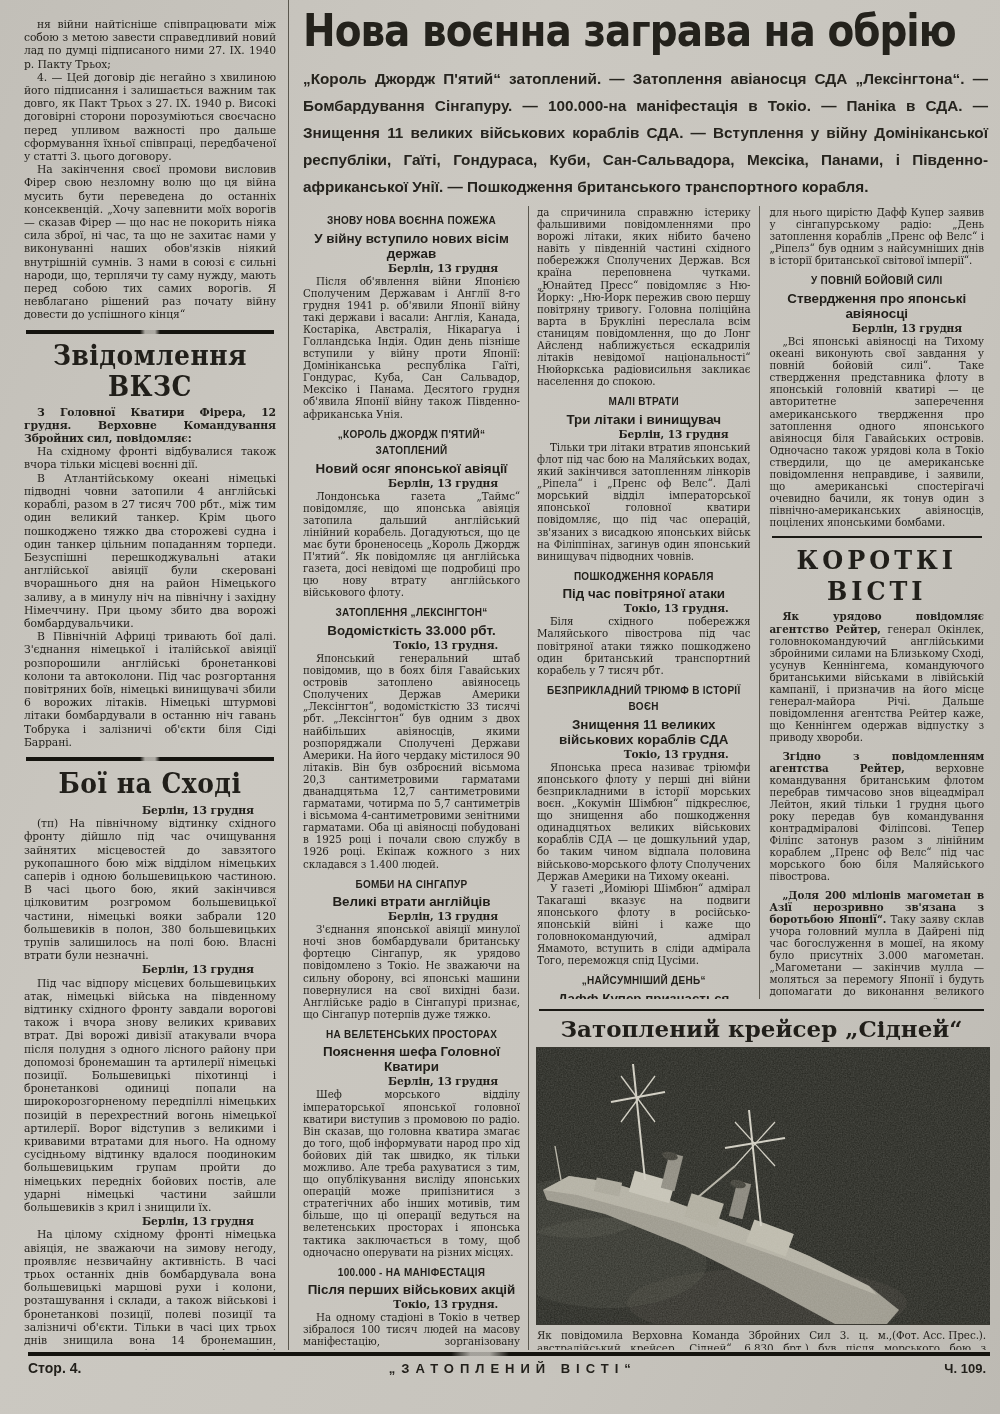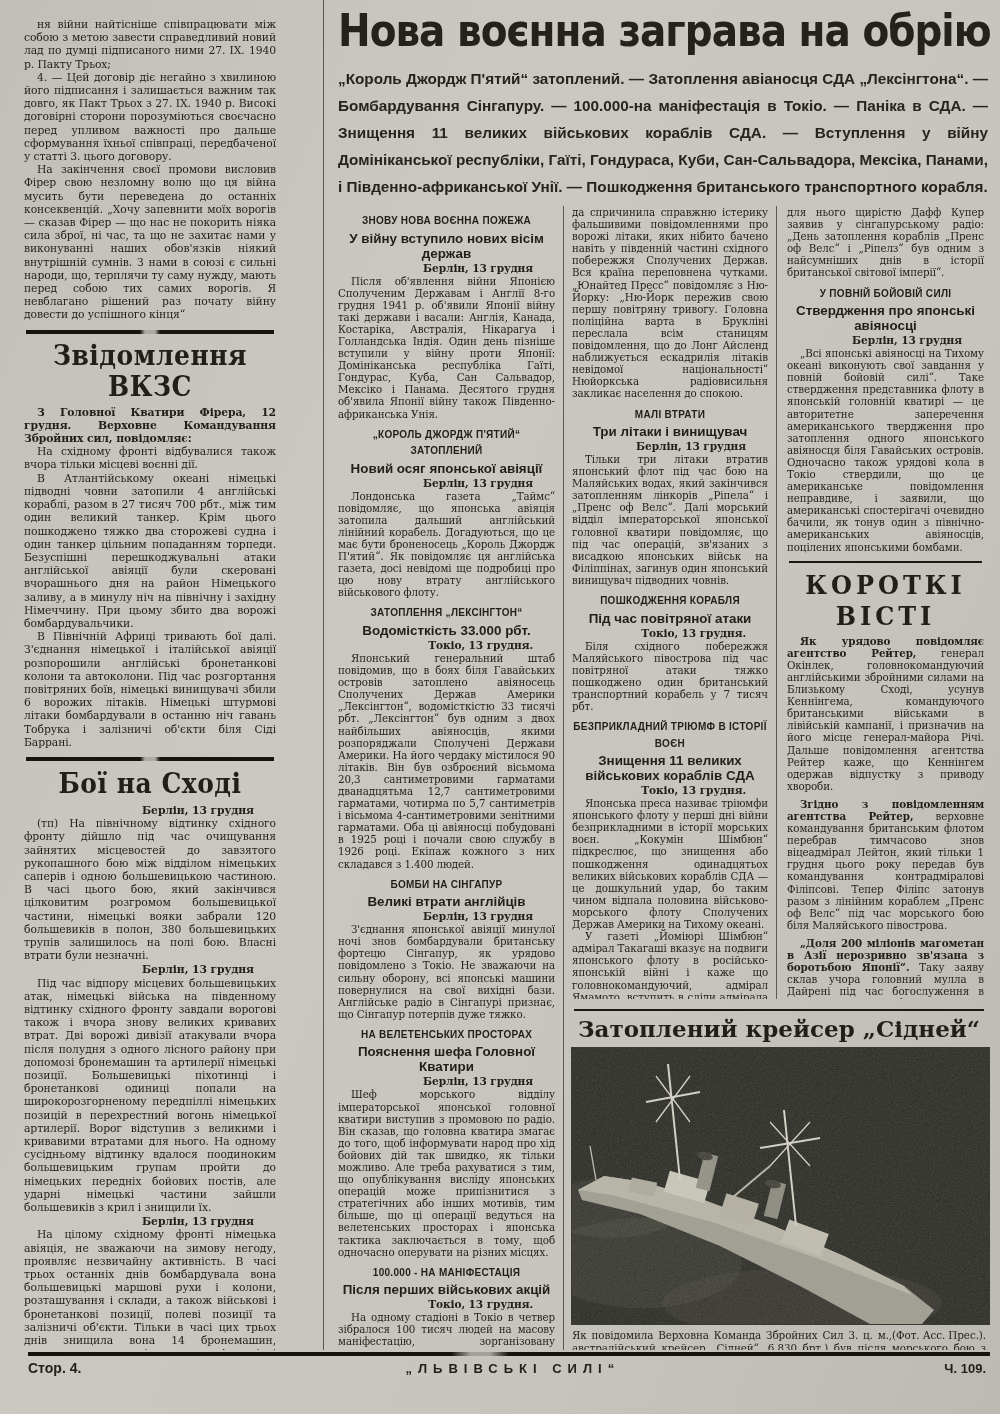--- a/index.html
+++ b/index.html
@@ -1,21 +1,21 @@
 <!DOCTYPE html>
 <html><head>
 <meta charset="utf-8">
 <style>
   html,body { margin:0; padding:0; background:#8c8a83; }
   .page {
     position:relative; width:1000px; height:1414px; margin:0 auto;
     background:linear-gradient(112deg,#c2bfb8 0%, #cbc8c1 35%, #c7c4bd 70%, #bdbab3 100%);
     color:#211f1a; font-family:"DejaVu Serif", serif; overflow:hidden;
   }
-  .layout { display:flex; height:1350px; overflow:hidden;gap:35px; }
+  .layout { display:flex; height:1350px; overflow:hidden; }
   .col1 { width:288px; box-sizing:border-box; padding:18px 12px 0 24px; overflow:hidden; }
   .main { flex:1; box-sizing:border-box; border-left:1px solid #5b584f; padding:4px 10px 0 12px; overflow:hidden; }
 
   p { margin:0; text-align:justify; font-size:10.3px; line-height:12.1px; letter-spacing:-0.1px; }
   .ind { text-indent:13px; }
   .col1 p { font-size:10.8px; line-height:13.2px; }
   .dateline { text-align:right; font-weight:bold; padding-right:22px; font-size:10.6px; line-height:13px; margin-top:1px; }
 
   .headline {
     font-family:"DejaVu Sans", sans-serif; font-weight:bold; font-size:39px;
@@ -244,16 +244,16 @@
             <p class="caption"><span class="credit">(Фот. Асс. Прес.).</span><span>Як повідомила Верховна Команда Збройних Сил 3. ц. м., австралійський крейсер „Сідней“, 6.830 брт.) був після морського бою з німецьким допоміжним крейсером „Корморан“ затоплений перед австралійським побережжям та пішов на дно моря з усією своєю залогою: 42 офіцери і 603 мужви.</span></p>
           </div>
         </div>
       </div>
     </div>
   </div>
 
   <div class="footer-rule"></div>
   <div class="footer">
     <span class="pg">Стор. 4.</span>
-    <span class="ttl">„ЛЬВІВСЬКІ СИЛІ“</span>
+    <span class="ttl">„ЗАТОПЛЕНИЙ ВІСТІ“</span>
     <span class="iss">Ч. 109.</span>
   </div>
 </div>
 
 </body></html>

